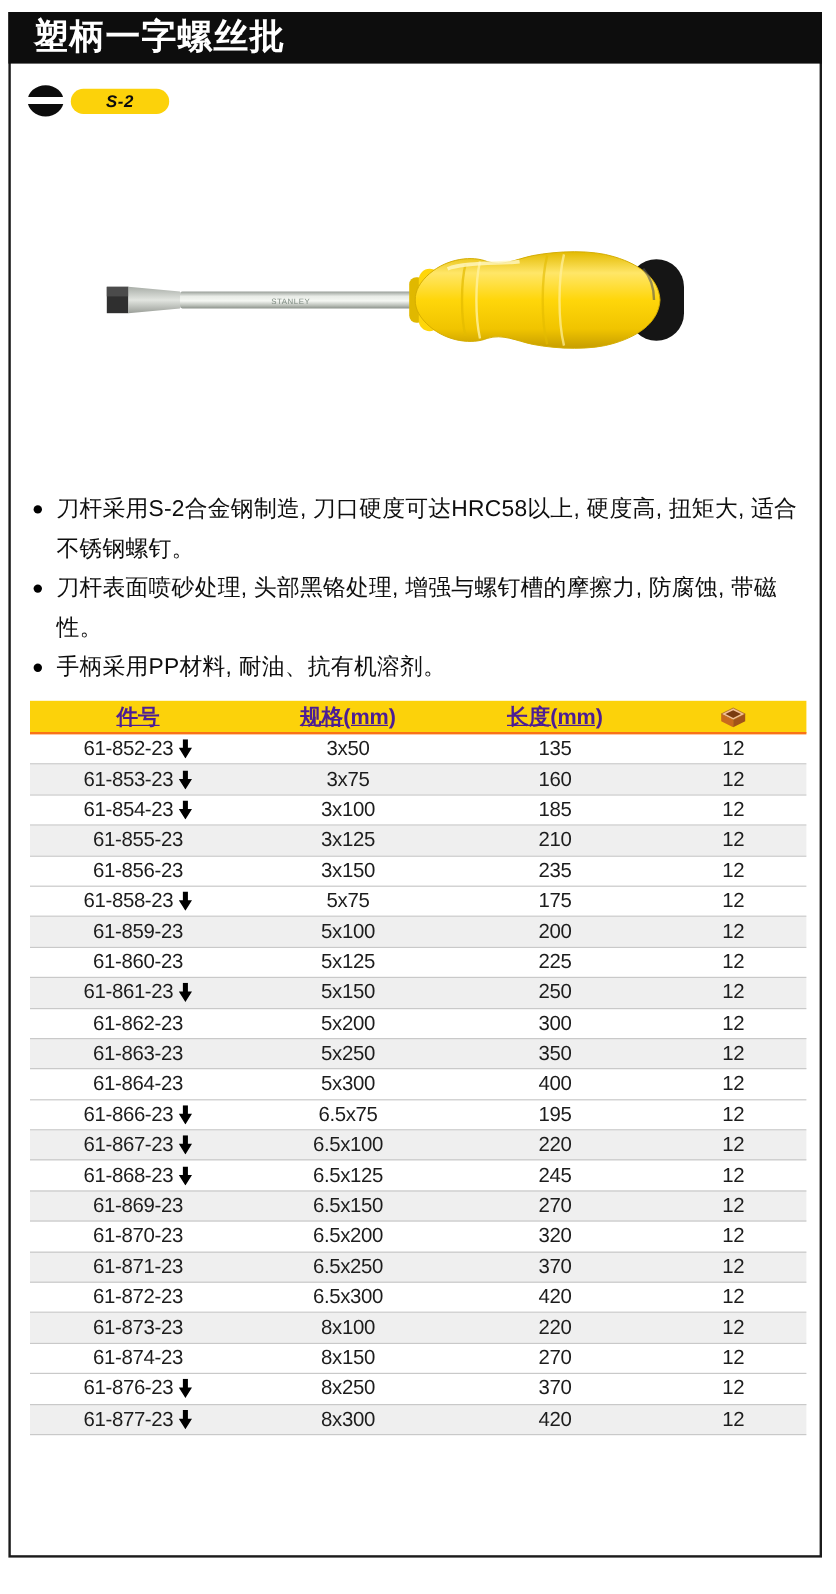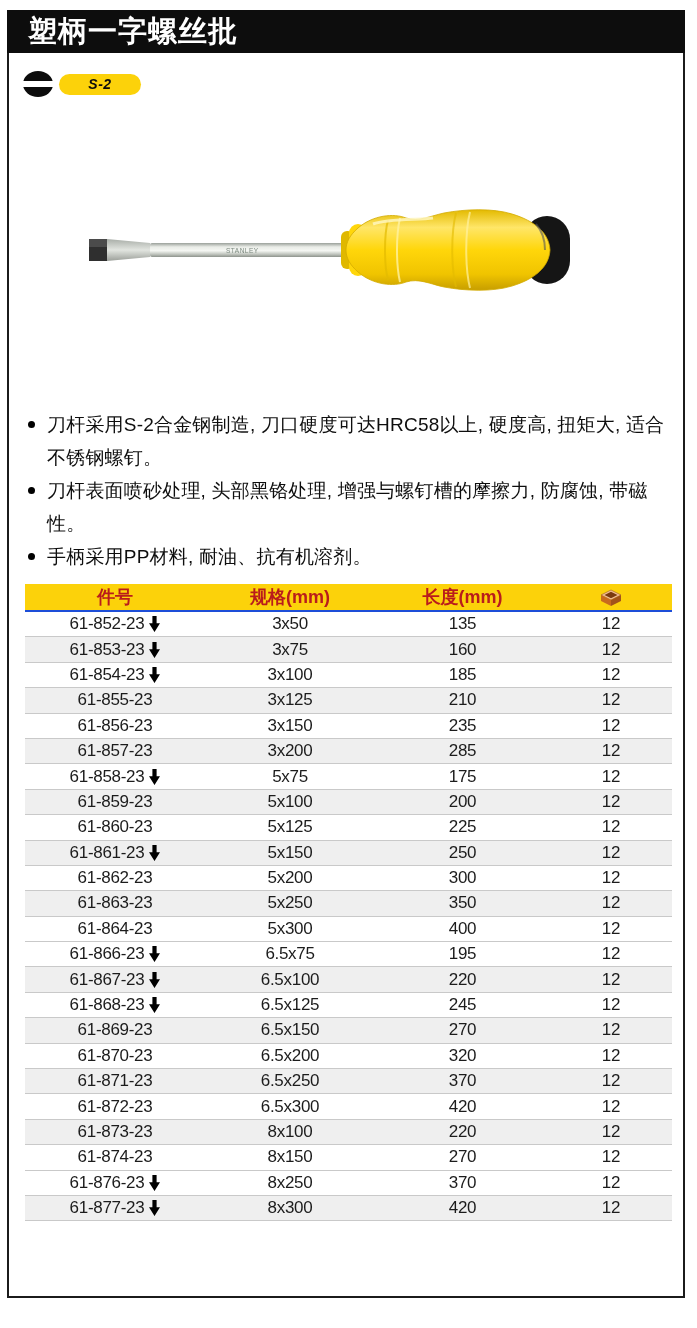--- a/index.html
+++ b/index.html
@@ -49,23 +49,23 @@
 
   table.parts{
     position:absolute;left:25px;top:584px;width:647px;
     border-collapse:collapse;table-layout:fixed;
   }
   table.parts col.c1{width:180px;}
   table.parts col.c2{width:170px;}
   table.parts col.c3{width:175px;}
   table.parts col.c4{width:122px;}
   table.parts thead th{
-    background:var(--accent-yellow,#fcd20a);color:#b91c1c;
+    background:var(--accent-yellow,#fcd20a);color:#4c1d95;
     font-size:18px;font-weight:bold;height:26px;padding:0;text-align:center;
-    border-bottom:2px solid #1d4ed8;vertical-align:middle;
+    border-bottom:2px solid #f97316;vertical-align:middle;text-decoration:underline;
   }
   table.parts tbody td{
     height:24.4px;padding:0;text-align:center;vertical-align:middle;
     font-size:17px;letter-spacing:-0.3px;color:#1c1c1c;
     border-bottom:1px solid #c9c9c9;white-space:nowrap;
   }
   table.parts tbody tr.alt td{background:var(--row-alt-gray,#efefef);}
   .part-cell-inner{display:inline-flex;align-items:center;gap:5px;}
   .down-arrow-icon{display:inline-block;width:11px;height:16px;}
   .down-arrow-icon svg{display:block;}
@@ -226,28 +226,20 @@
           <td>12</td>
         </tr>
         <tr>
           <td><span class="part-cell-inner">
               <span>61-856-23</span>
             </span></td>
           <td>3x150</td>
           <td>235</td>
           <td>12</td>
         </tr>
-        <tr class="alt">
-          <td><span class="part-cell-inner">
-              <span>61-857-23</span>
-            </span></td>
-          <td>3x200</td>
-          <td>285</td>
-          <td>12</td>
-        </tr>
         <tr>
           <td><span class="part-cell-inner">
               <span>61-858-23</span>
               <span class="down-arrow-icon">
                 <svg viewBox="0 0 11 16" width="11" height="16" xmlns="http://www.w3.org/2000/svg">
                   <path d="M3.4 0 h4.2 v7.2 h3.4 L5.5 16 0 7.2 h3.4 Z" fill="#000"></path>
                 </svg>
               </span>
             </span></td>
           <td>5x75</td>

